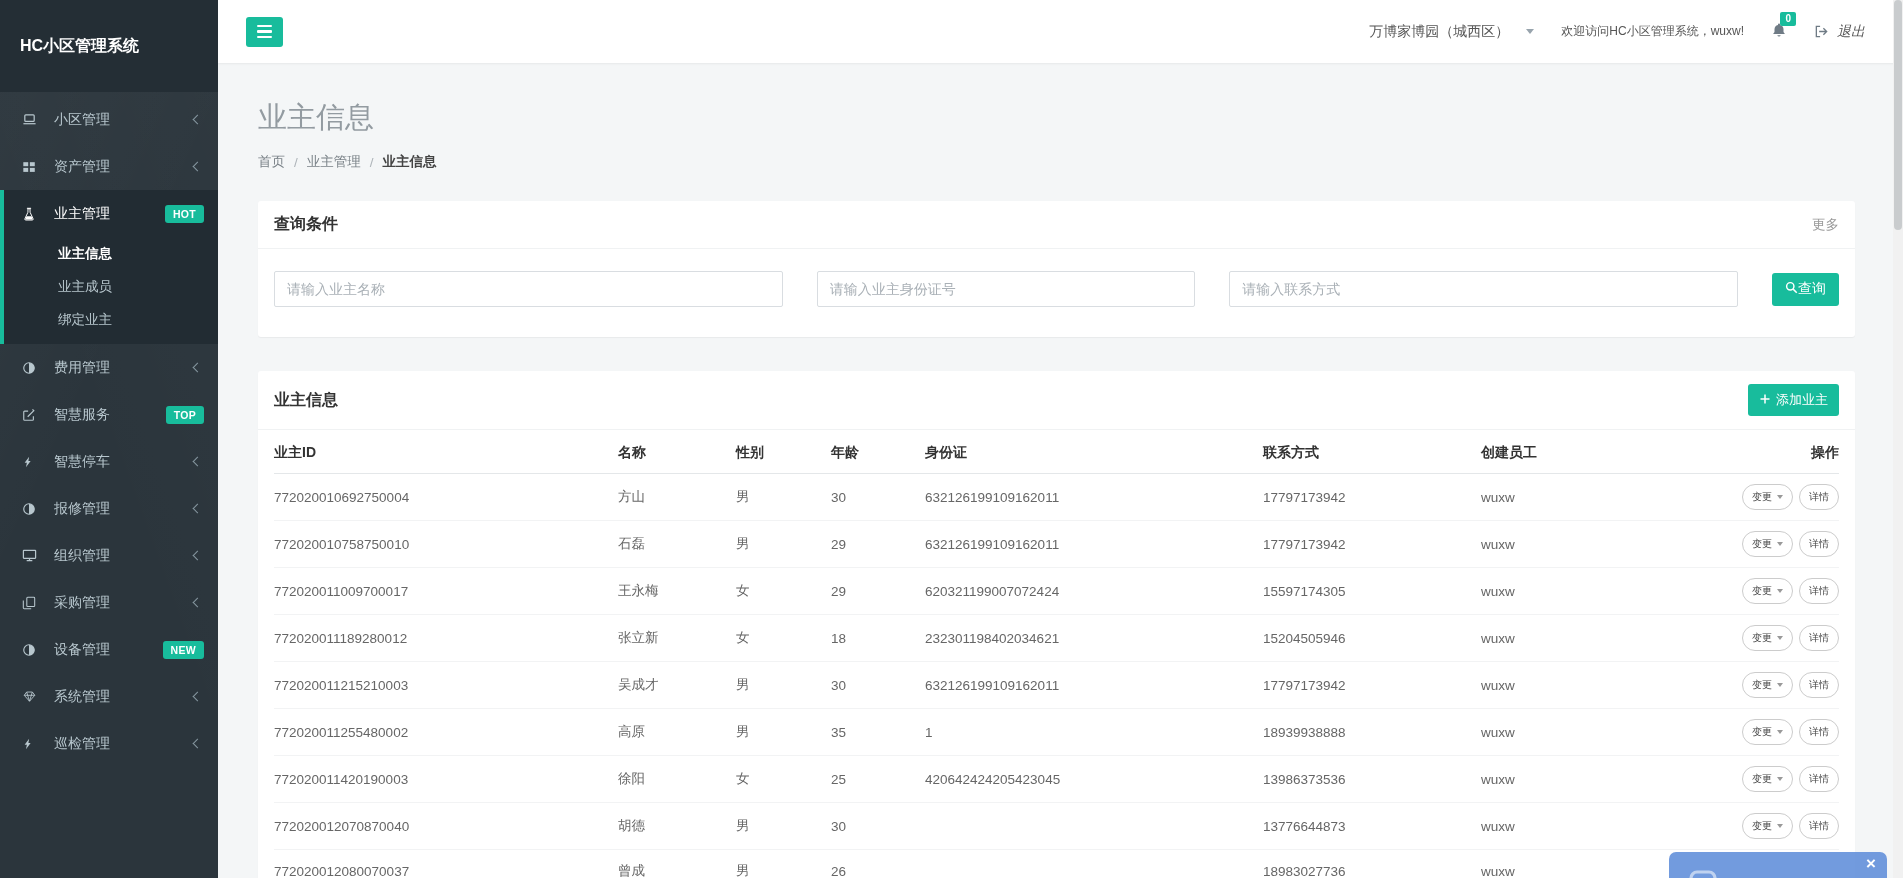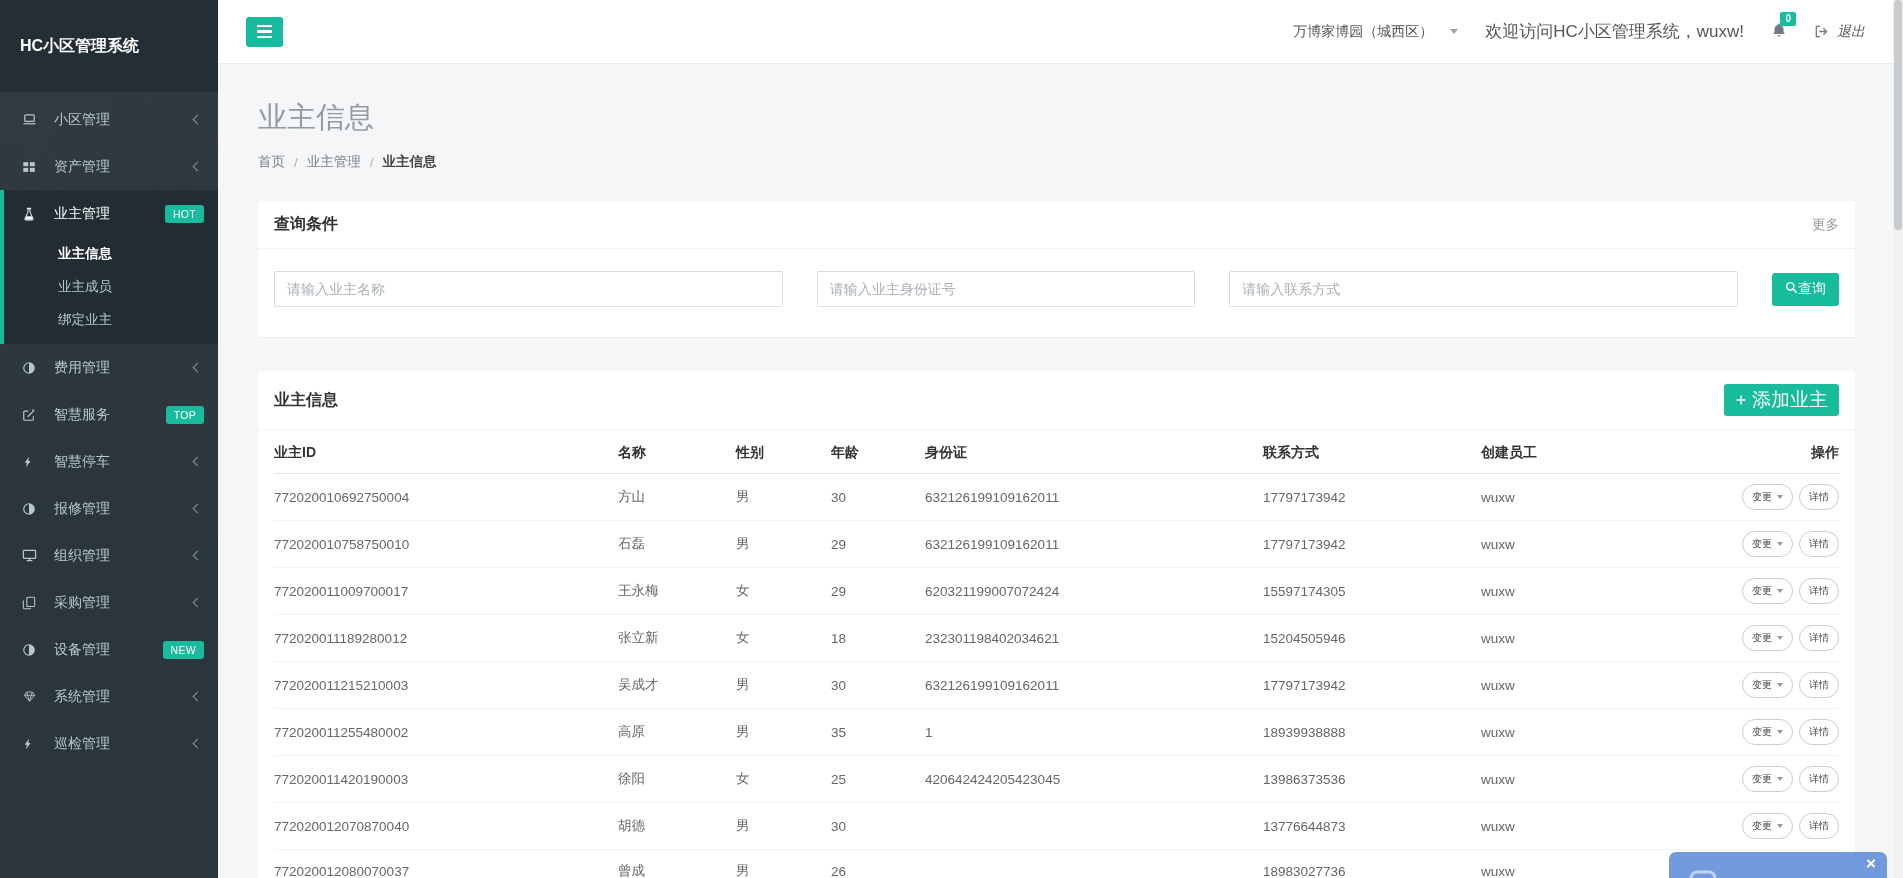--- a/index.html
+++ b/index.html
@@ -17,38 +17,38 @@
     display:flex; align-items:center; padding-left:20px; position:relative; }
   .menu { padding-top:4px; position:relative; }
   .menu-block.active { background:#222c33; border-left:4px solid #18bc9c; }
   .menu-item { height:47px; display:flex; align-items:center; padding:0 14px 0 22px;
     color:#b8c7ce; cursor:pointer; font-size:14px; }
   .menu-block.active > .menu-item { padding-left:18px; color:#fff; }
   .menu-item .icon { width:24px; margin-right:8px; display:flex; align-items:center; color:inherit; }
   .mlabel { flex:1; }
   .chev { width:7px; height:7px; border-left:1.6px solid #8697a0; border-bottom:1.6px solid #8697a0;
     transform:rotate(45deg); margin-right:3px; }
-  .badge { background:#18bc9c; color:#fff; font-size:10.5px; font-weight:normal;
+  .badge { background:#18bc9c; color:#fff; font-size:10.5px; font-weight:bold;
     padding:3px 8px; border-radius:3px; letter-spacing:.3px; }
   .submenu { padding-bottom:8px; }
   .submenu-item { height:33px; line-height:33px; padding-left:54px; color:#b8c7ce;
     font-size:13.5px; cursor:pointer; }
   .submenu-item.sub-active { color:#fff; font-weight:bold; }
   
   .topbar { position:fixed; left:218px; right:0; top:0; height:63px; background:#fff;
     display:flex; align-items:center; padding:0 38px 0 28px;
     box-shadow:0 1px 2px rgba(0,0,0,.06); z-index:4; }
   .hamburger { width:37px; height:30px; background:#18bc9c; border:none; border-radius:3px;
     display:flex; flex-direction:column; justify-content:center; align-items:center; gap:3px; cursor:pointer; }
   .hamburger .bar { width:15px; height:2.5px; background:#fff; border-radius:1px; }
   .topbar-right { margin-left:auto; display:flex; align-items:center; gap:27px; }
   .community { display:flex; align-items:center; gap:17px; cursor:pointer; color:#555; font-size:14px; }
   .caret { width:0; height:0; border-left:4.5px solid transparent; border-right:4.5px solid transparent;
     border-top:5px solid #98a4ad; }
-  .welcome { font-size:17px; color:#555; }
+  .welcome { font-size:12px; color:#555; }
   .bell-wrap { position:relative; color:#6f7b85; cursor:pointer; display:flex; }
   .bell-badge { position:absolute; top:-10px; right:-9px; background:#18bc9c; color:#fff;
     font-size:10px; font-weight:bold; padding:1.5px 5px; border-radius:2px; }
   .logout { display:flex; align-items:center; gap:8px; cursor:pointer; color:#555; font-size:14px;font-style:italic; }
   .logout .icon { display:flex; color:#6f7b85; }
   
   .content { position:absolute; left:218px; top:63px; right:0; padding:28px 48px 0 40px; }
   .page-title { font-size:29px; line-height:40px; color:#939ba1; font-weight:300; margin:6px 0 16px; }
   .breadcrumb { font-size:13.5px; display:flex; gap:9px; margin-bottom:30px; align-items:center; }
   .bc-item { color:#7a8288; cursor:pointer; }
@@ -61,21 +61,21 @@
   .more-link { color:#999; font-size:13.5px; cursor:pointer; }
   .q-body { display:flex; align-items:center; padding:22px 16px 30px; gap:34px; }
   .q-input { height:36px; border:1px solid #d9dde1; border-radius:2px; padding:0 12px;
     font-size:14px; color:#333; outline:none; background:#fff; }
   .q-input::placeholder { color:#a9b0b6; }
   .qi0 { flex:1.37; } .qi1 { flex:1; } .qi2 { flex:1.37; }
   .btn-search { background:#18bc9c; color:#fff; border:none; border-radius:3px; height:33px;
     padding:0 13px; font-size:14px; display:flex; align-items:center; gap:0; cursor:pointer; flex:none; }
   .table-panel { margin-top:34px; min-height:500px; }
   .btn-add { background:#18bc9c; color:#fff; border:none; border-radius:3px; height:19px;
-    padding:16px 11px; font-size:19px; display:flex; align-items:center; gap:5px; cursor:pointer; }
+    padding:16px 11px; font-size:13px; display:flex; align-items:center; gap:5px; cursor:pointer; }
   .table-wrap { padding:0 16px; }
   table { width:100%; border-collapse:collapse; table-layout:fixed; }
   th { text-align:left; font-size:14px; color:#333; padding:14px 8px 11px;
     border-bottom:1px solid #e4e7e9; font-weight:bold; }
   td { font-size:13.5px; color:#666; padding:10px 8px; border-bottom:1px solid #f2f3f4; height:43px; }
   th:first-child, td:first-child { padding-left:0; }
   th.right, td.right { text-align:right; padding-right:0; }
   .btn-sm { background:#fff; border:1px solid #ccc; border-radius:13px; padding:5px 9px;
     font-size:10px; color:#444; cursor:pointer; display:inline-flex; align-items:center; gap:5px;text-align:right; }
   .btn-sm + .btn-sm { margin-left:6px; }

